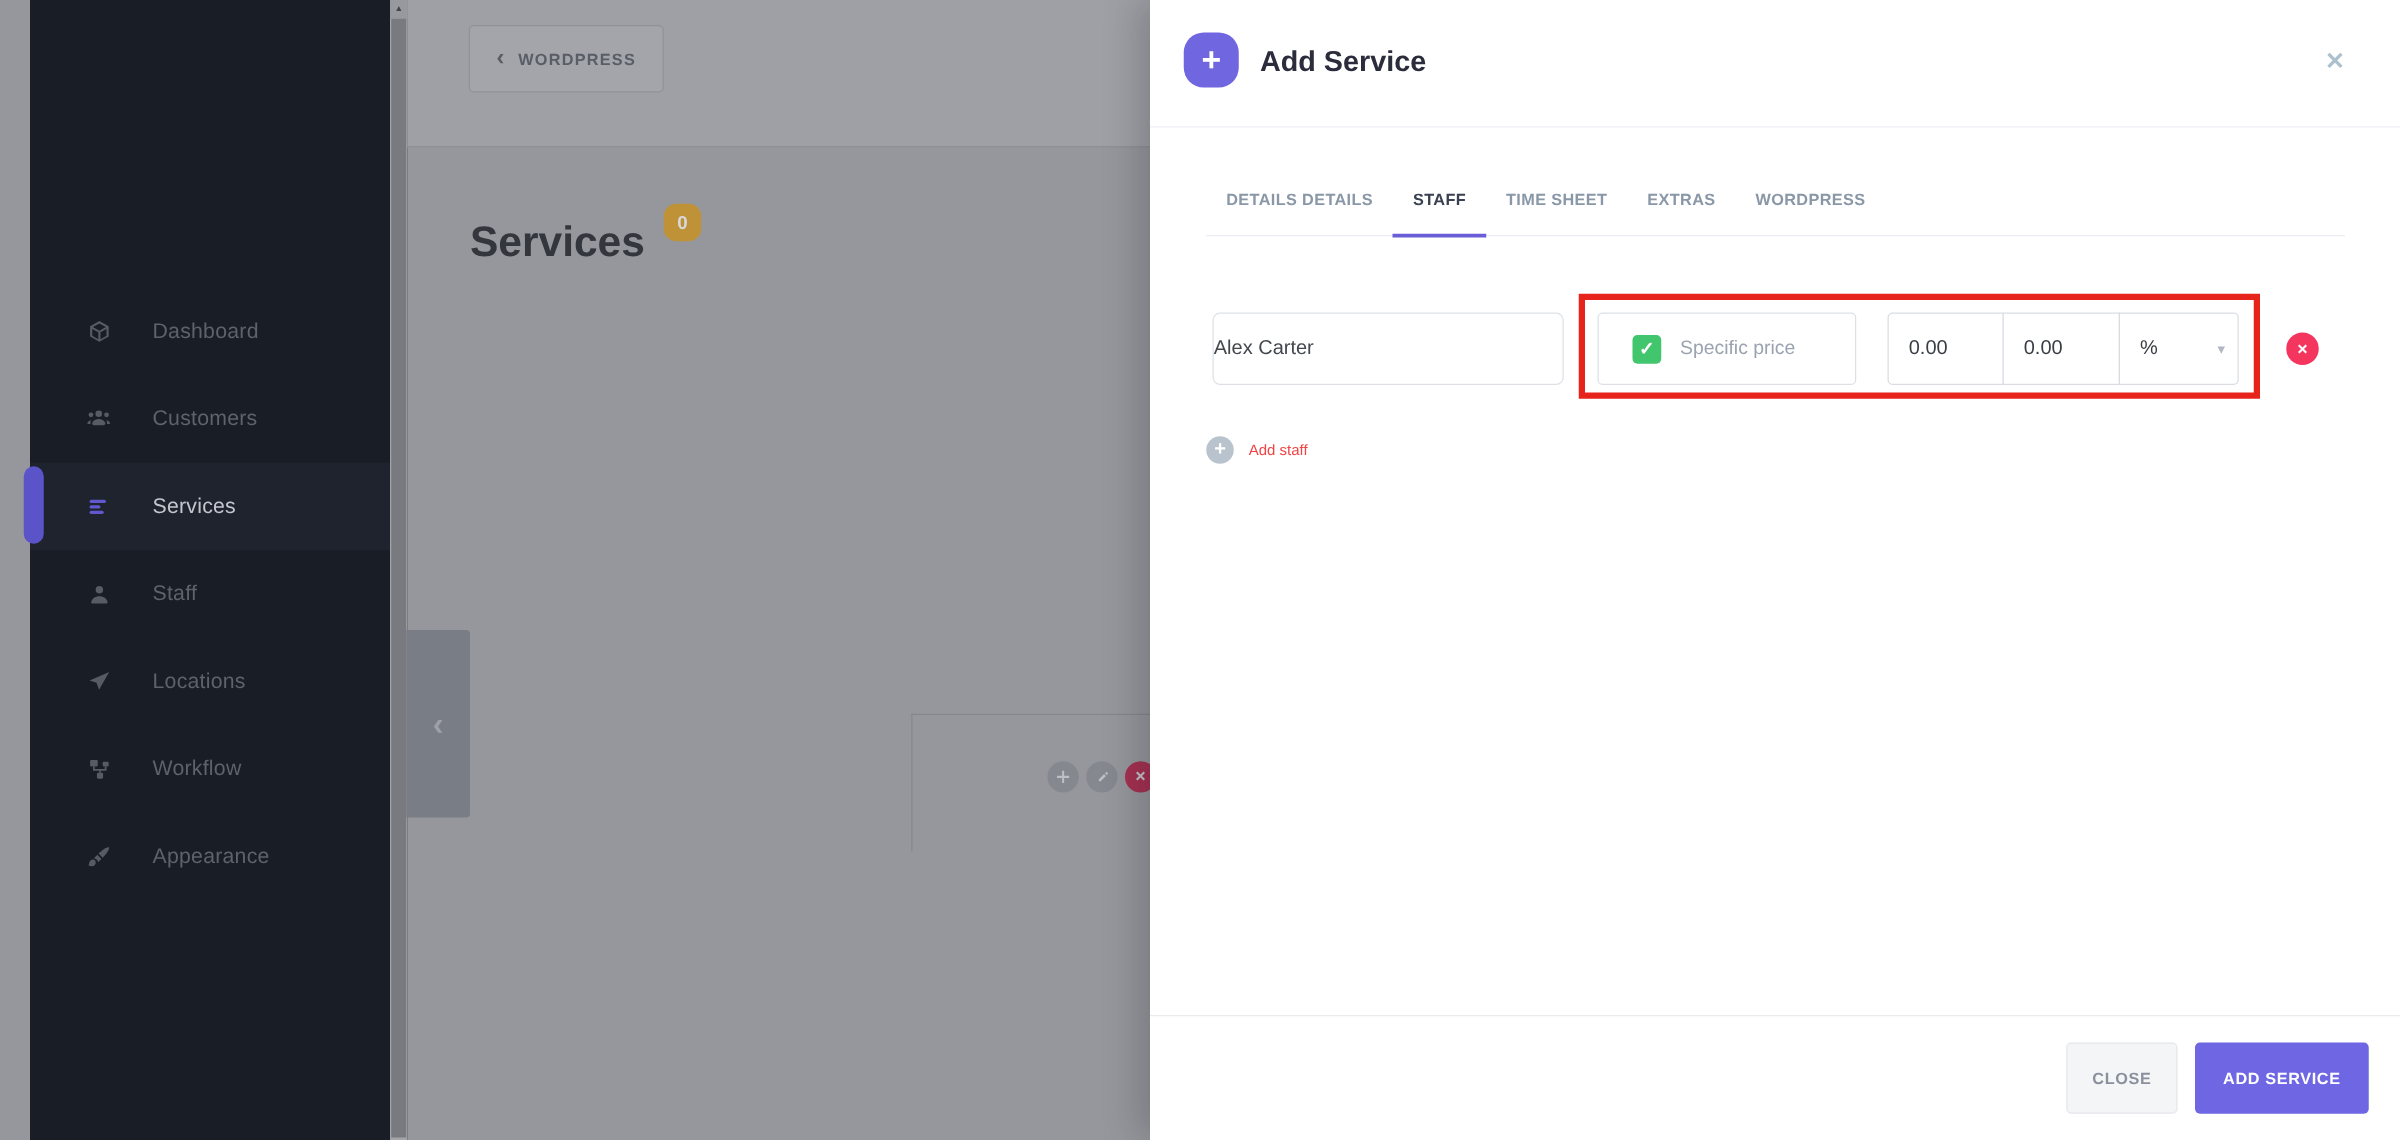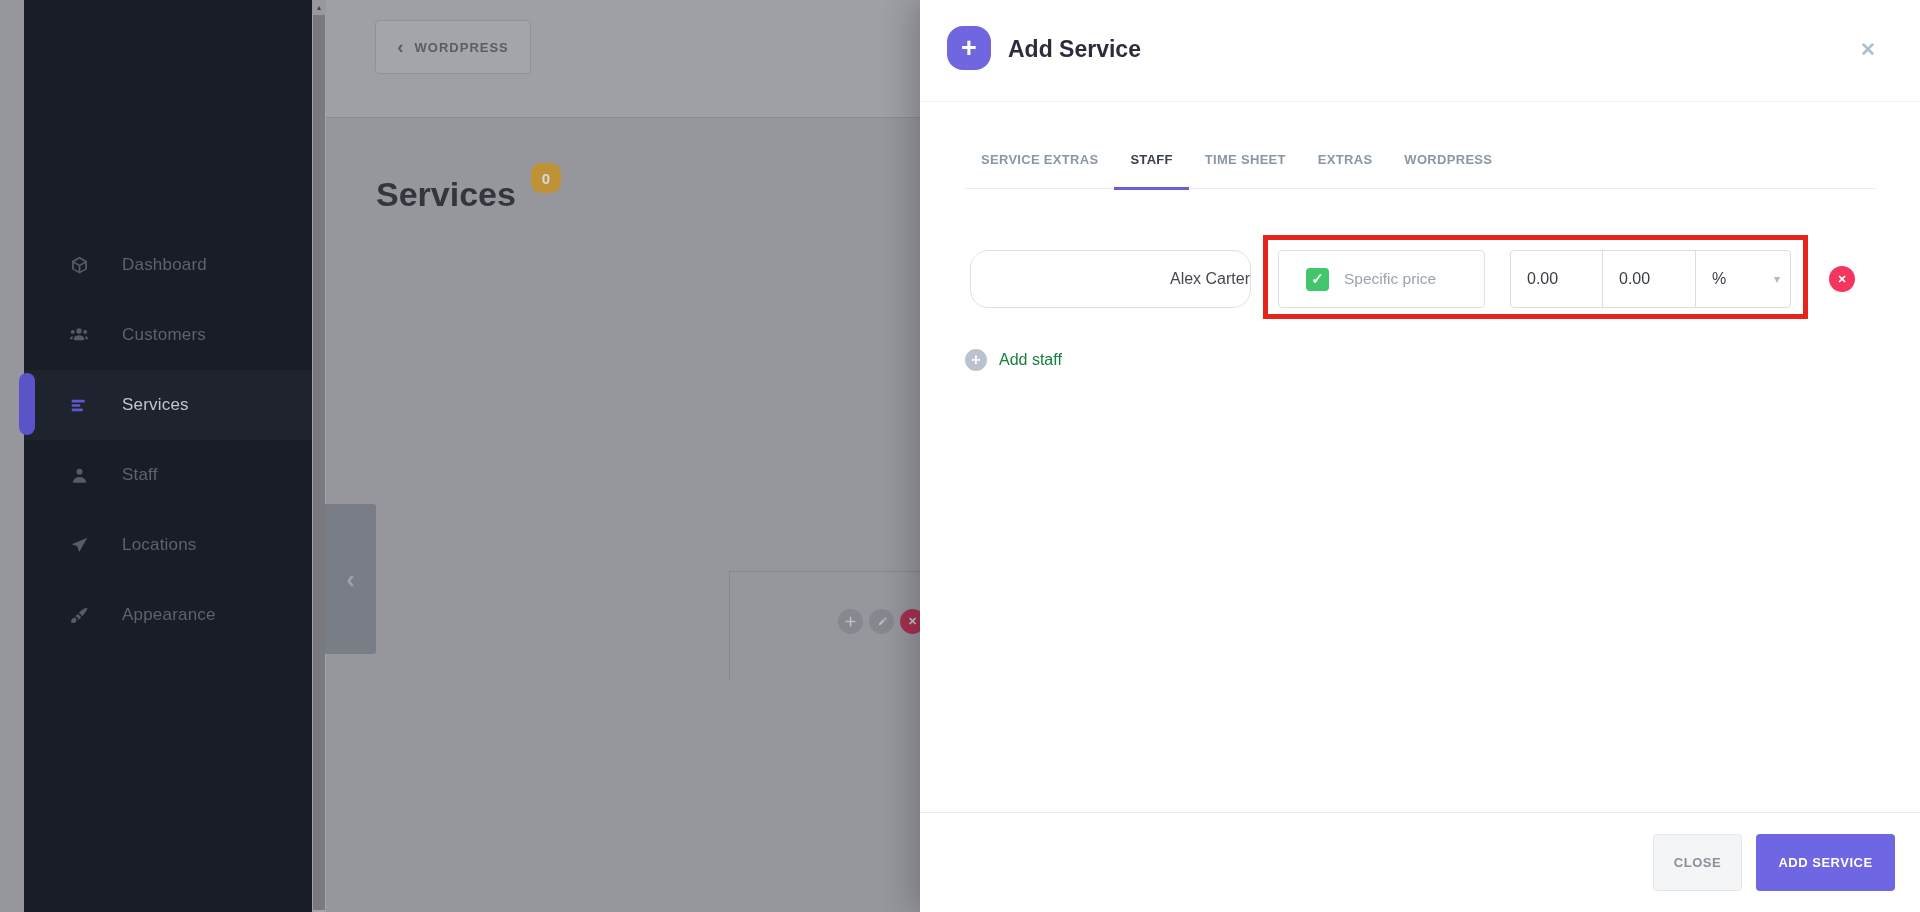--- a/index.html
+++ b/index.html
@@ -65,22 +65,22 @@
   .modal-close{position:absolute;left:933px;top:34px;width:30px;height:30px;color:#adc0cd;
          font-size:19px;font-weight:bold;display:flex;align-items:center;justify-content:center;cursor:pointer;}
 
   .tabs{position:absolute;left:45px;right:44px;top:102px;height:87px;display:flex;
         align-items:flex-end;border-bottom:1px solid #ecedf2;}
   .tab{padding:0 16px 20px 16px;font-size:13px;font-weight:bold;letter-spacing:.3px;color:#8997a7;
         border-bottom:3px solid transparent;margin-bottom:-2px;cursor:pointer;white-space:nowrap;}
   .tab.active{color:#394050;border-bottom-color:#6a5ed8;}
 
   .staff-name-box{position:absolute;left:50px;top:250px;width:281px;height:58px;background:#fff;
-        border:1px solid #dde1e6;border-radius:18px;display:flex;align-items:center;
-        justify-content:flex-end;font-size:16px;color:#43474e;cursor:pointer;}
+        border:1px solid #dde1e6;border-radius:6px;display:flex;align-items:center;
+        justify-content:flex-start;font-size:16px;color:#43474e;cursor:pointer;}
   .highlight-rect{position:absolute;left:343px;top:235px;width:545px;height:84px;
         border:5px solid #e7241c;pointer-events:none;z-index:5;}
   .spec-price-box{position:absolute;left:358px;top:250px;width:207px;height:58px;background:#fff;
         border:1px solid #dde1e6;border-radius:4px;display:flex;align-items:center;padding-left:27px;}
   .checkbox{width:23px;height:23px;border-radius:4px;background:#41c56d;color:#fff;font-size:15px;
         font-weight:bold;display:flex;align-items:center;justify-content:center;cursor:pointer;}
   .spec-label{margin-left:15px;font-size:15.5px;color:#9aa3af;}
   .price-group{position:absolute;left:590px;top:250px;height:71px;display:flex;}
   .price-cell{position:relative;height:58px;background:#fff;border:1px solid #d9dde2;}
   .price-cell + .price-cell{margin-left:-1px;}
@@ -90,21 +90,21 @@
         font-size:16px;color:#393e45;cursor:pointer;}
   .price-cell input{width:100%;height:100%;border:0;outline:none;background:transparent;
         font-family:"Liberation Sans",sans-serif;font-size:16px;color:#393e45;padding:0 0 0 16px;}
   .caret{position:absolute;right:10px;top:50%;transform:translateY(-50%);color:#b2b8c0;font-size:12px;}
   .delete-btn{position:absolute;left:909px;top:266px;width:26px;height:26px;border-radius:50%;
         background:#f4355e;color:#fff;font-size:11px;font-weight:bold;display:flex;
         align-items:center;justify-content:center;cursor:pointer;}
   .add-staff{position:absolute;left:45px;top:349px;display:flex;align-items:center;cursor:pointer;}
   .add-staff .plus-circle{width:22px;height:22px;border-radius:50%;background:#b9c3cd;color:#fff;
         font-size:16px;font-weight:bold;display:flex;align-items:center;justify-content:center;}
-  .add-staff .add-label{margin-left:12px;font-size:16px;color:#15803d;}
+  .add-staff .add-label{margin-left:12px;font-size:12px;color:#ef4444;}
 
   .modal-footer{position:absolute;left:0;bottom:0;width:100%;height:100px;border-top:1px solid #e9ebef;
         display:flex;align-items:center;justify-content:flex-end;padding-right:25px;gap:14px;background:#fff;}
   .btn{height:57px;border-radius:4px;font-family:"Liberation Sans",sans-serif;font-size:13px;
         font-weight:bold;letter-spacing:.5px;display:flex;align-items:center;justify-content:center;cursor:pointer;}
   .btn-close{width:89px;background:#f4f5f7;border:1px solid #e4e6ea;color:#8a919d;}
   .btn-submit{width:139px;background:#6e66e2;border:0;color:#ffffff;}
   svg{display:block;}
 </style>
 </head>
@@ -168,20 +168,32 @@
       <div class="nav-item">
 
         <span class="nav-icon">
           <svg width="21" height="21" viewBox="0 0 24 24" fill="currentColor">
               <path d="M21 3 3 10.7l6.4 2.1 2.3 6.5L21 3z"></path>
             </svg>
         </span>
         <span class="nav-label">Locations</span>
       </div>
 
+      <div class="nav-item">
+
+        <span class="nav-icon">
+          <svg width="21" height="21" viewBox="0 0 24 24">
+              <rect x="3.5" y="3.5" width="7" height="5.8" rx="1" fill="currentColor"></rect>
+              <rect x="15" y="5" width="5.5" height="4.3" rx="1" fill="currentColor"></rect>
+              <rect x="9.8" y="15" width="5.6" height="5.5" rx="1" fill="currentColor"></rect>
+              <path d="M7 9.3v3.2h10.7V9.3M12.6 12.5V15" stroke="currentColor" stroke-width="1.6" fill="none"></path>
+            </svg>
+        </span>
+        <span class="nav-label">Workflow</span>
+      </div>
 
       <div class="nav-item">
 
         <span class="nav-icon">
           <svg width="21" height="21" viewBox="0 0 24 24" fill="currentColor">
               <path d="M20.8 3.2c-1.9-.6-6.1 2.3-9.5 5.7l3.8 3.8c3.4-3.4 6.3-7.6 5.7-9.5zM10.1 10.1 7 13.2c2 .2 3.6 1.8 3.8 3.8l3.1-3.1-3.8-3.8zM6.1 14.5c-1.9 0-3.5 1.7-3.5 3.7 0 .6-.4 1.1-.9 1.3 1 .7 2.2 1.1 3.4 1.1 2 0 3.6-1.6 3.6-3.5 0-1.4-1.2-2.6-2.6-2.6z"></path>
             </svg>
         </span>
         <span class="nav-label">Appearance</span>
       </div>
@@ -234,21 +246,21 @@
       <div class="squircle">
         <span>+</span>
       </div>
       <div class="modal-title">Add Service</div>
       <div class="modal-close">
         <span>✕</span>
       </div>
     </header>
 
     <nav class="tabs">
-      <div class="tab">SERVICE EXTRAS</div>
+      <div class="tab">DETAILS DETAILS</div>
       <div class="tab active">STAFF</div>
       <div class="tab">TIME SHEET</div>
       <div class="tab">EXTRAS</div>
       <div class="tab">WORDPRESS</div>
     </nav>
 
     <div class="staff-name-box">
       <span>Alex Carter</span>
     </div>
 

